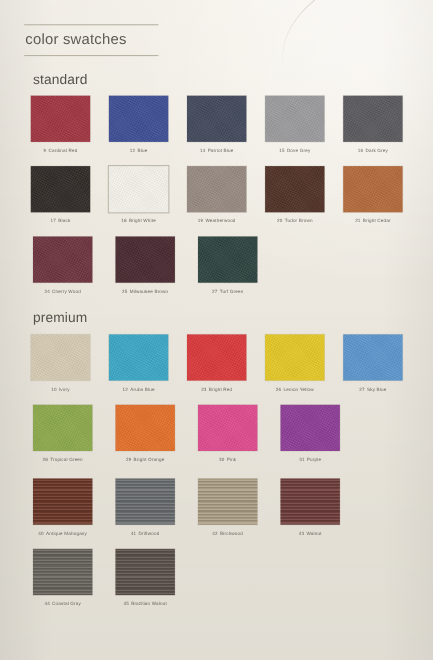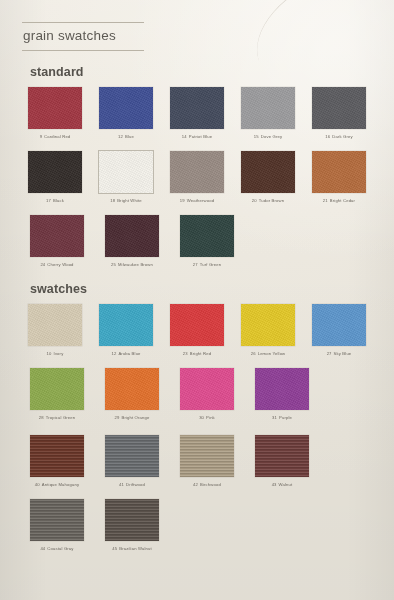--- a/index.html
+++ b/index.html
@@ -74,21 +74,21 @@
     line-height: 1.1;
     white-space: nowrap;
   }
 
   
   .section {
     margin-top: 14px;
   }
   .section-heading {
     font-size: 12.5px;
-    font-weight: 700;
+    font-weight: 400;
     color: #55524c;
     letter-spacing: 0.1px;
     margin: 0 0 8px 8px;
   }
 
   .swatch-row {
     display: flex;
     align-items: flex-start;
   }
   .swatch-cell {
@@ -148,21 +148,21 @@
 <body>
 
 <div id="page">
   <div id="paper-sheen"></div>
   <div id="paper-crease"></div>
 
   <div id="content">
 
     <div id="title-block">
       <div class="rule"></div>
-      <div id="page-title">grain swatches</div>
+      <div id="page-title">color swatches</div>
       <div class="rule"></div>
     </div>
 
     <div id="sections">
         <div class="section">
           <div class="section-heading">standard</div>
           <div class="swatch-row">
             <div class="swatch-cell">
               <div class="swatch-chip" style="background: rgb(160, 54, 66);"></div>
               <div class="swatch-label"><span class="num">9</span><span>Cardinal Red</span></div>
@@ -217,21 +217,21 @@
               <div class="swatch-chip" style="background: rgb(74, 43, 50);"></div>
               <div class="swatch-label"><span class="num">25</span><span>Milwaukee Brown</span></div>
             </div>
             <div class="swatch-cell">
               <div class="swatch-chip" style="background: rgb(47, 68, 64);"></div>
               <div class="swatch-label"><span class="num">27</span><span>Turf Green</span></div>
             </div>
           </div>
         </div>
         <div class="section">
-          <div class="section-heading">swatches</div>
+          <div class="section-heading">premium</div>
           <div class="swatch-row">
             <div class="swatch-cell">
               <div class="swatch-chip" style="background: rgb(213, 203, 179);"></div>
               <div class="swatch-label"><span class="num">10</span><span>Ivory</span></div>
             </div>
             <div class="swatch-cell">
               <div class="swatch-chip" style="background: rgb(61, 167, 196);"></div>
               <div class="swatch-label"><span class="num">12</span><span>Aruba Blue</span></div>
             </div>
             <div class="swatch-cell">

